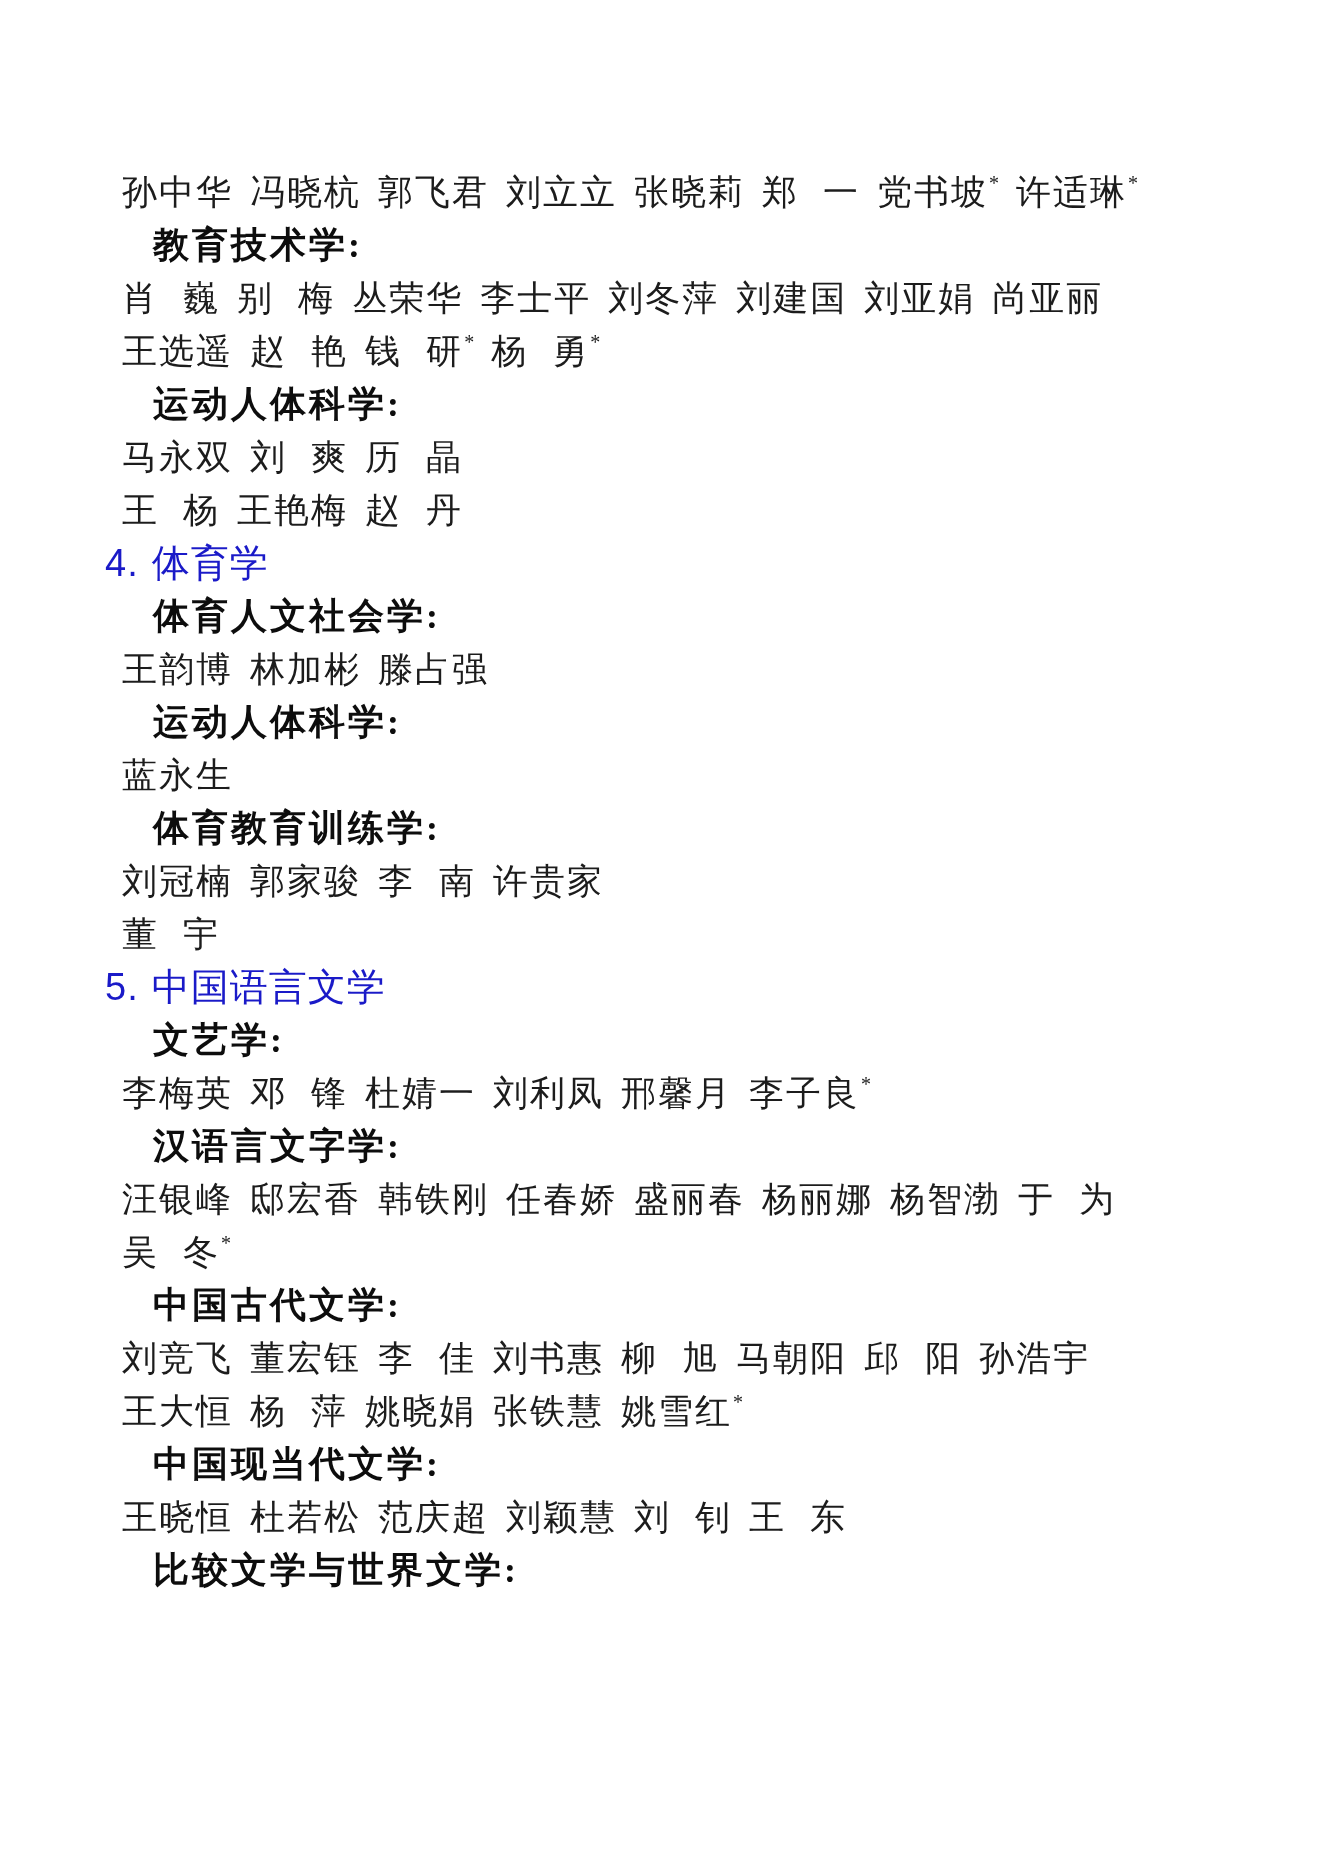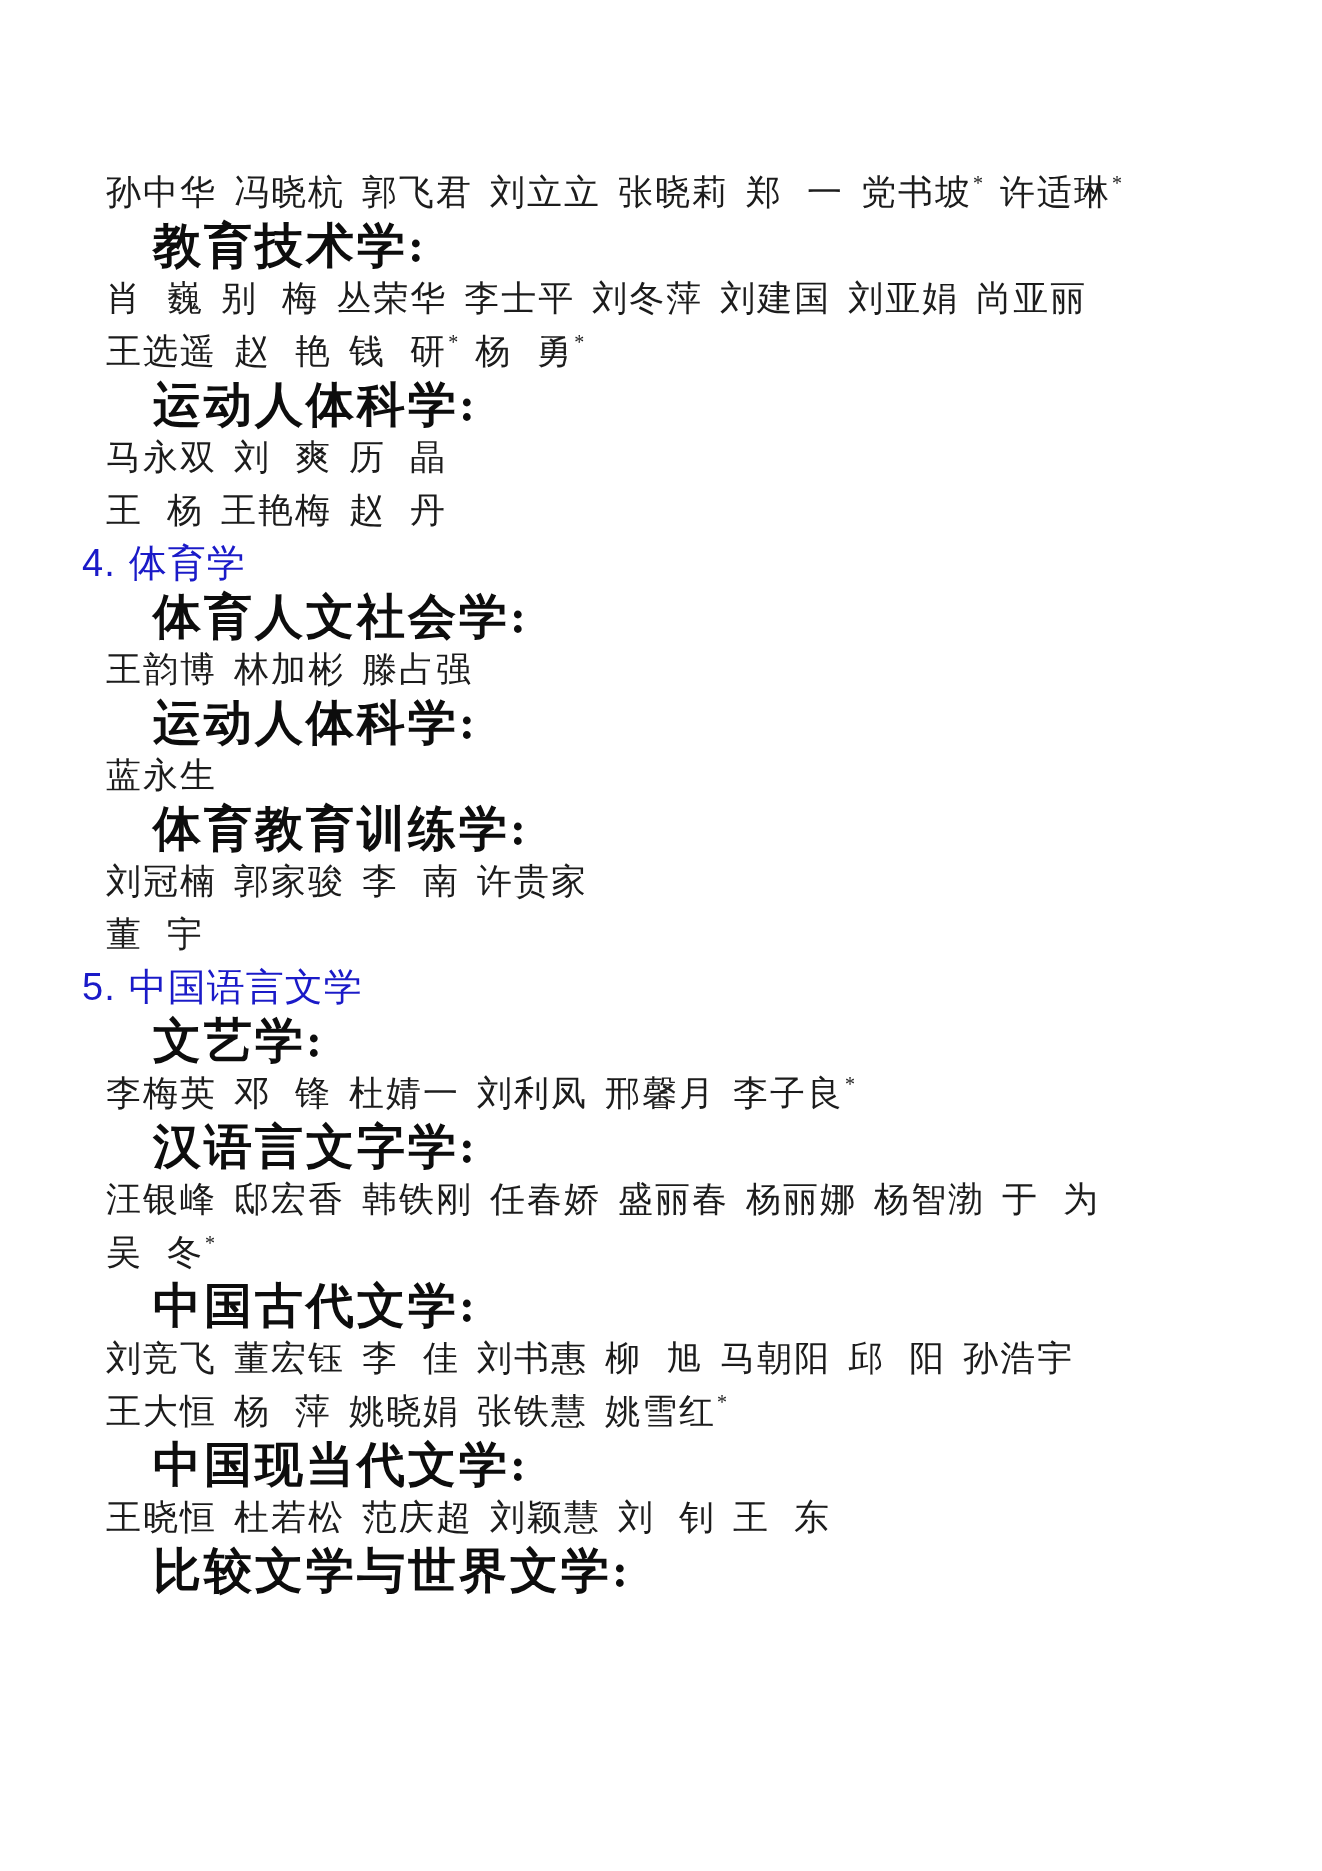--- a/index.html
+++ b/index.html
@@ -22,46 +22,47 @@
     top: 166px;
     left: 0;
     right: 0;
   }
   .line {
     height: 53px;
     line-height: 53px;
     white-space: nowrap;
   }
   .line.names {
-    padding-left: 106px;
+    padding-left: 82px;
     font-size: 35px;
     letter-spacing: 2px;
+    margin-left: 40px;
   }
   .name {
     display: inline;
     word-spacing: 0.38em;
     margin-right: 17px;
   }
   .name:last-child { margin-right: 0; }
   .name sup {
     font-size: 20px;
     letter-spacing: 0;
     vertical-align: 14px;
     line-height: 0;
     margin-left: 1px;
   }
   .line.subheading {
     padding-left: 153px;
-    font-size: 48px;
+    font-size: 36px;
     font-weight: bold;
     letter-spacing: 3px;
     color: var(--headcolor, #0d0d0d);
   }
   .line.section {
-    padding-left: 82px;
+    padding-left: 105px;
     font-size: 38px;
     font-family: "Liberation Sans", "DejaVu Sans", sans-serif;
     color: var(--accent, #1a1ac8);
     letter-spacing: 1px;
   }
   .sec-num {
     margin-right: 13px;
   }
 </style>
 </head>

